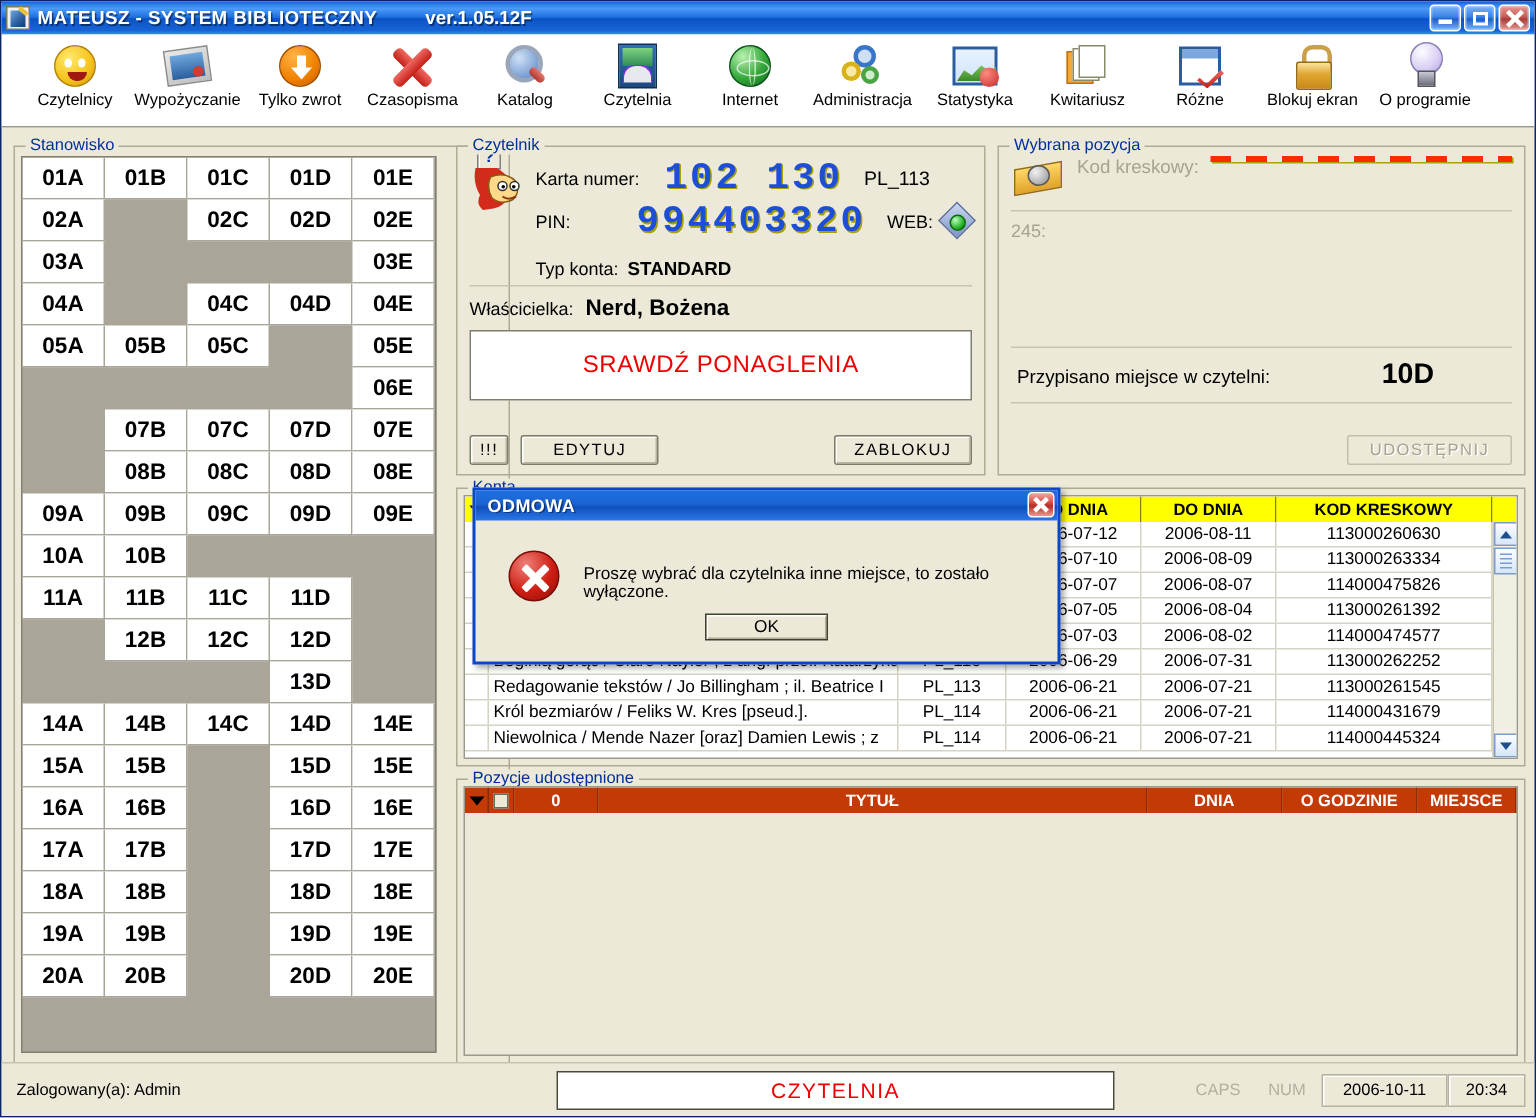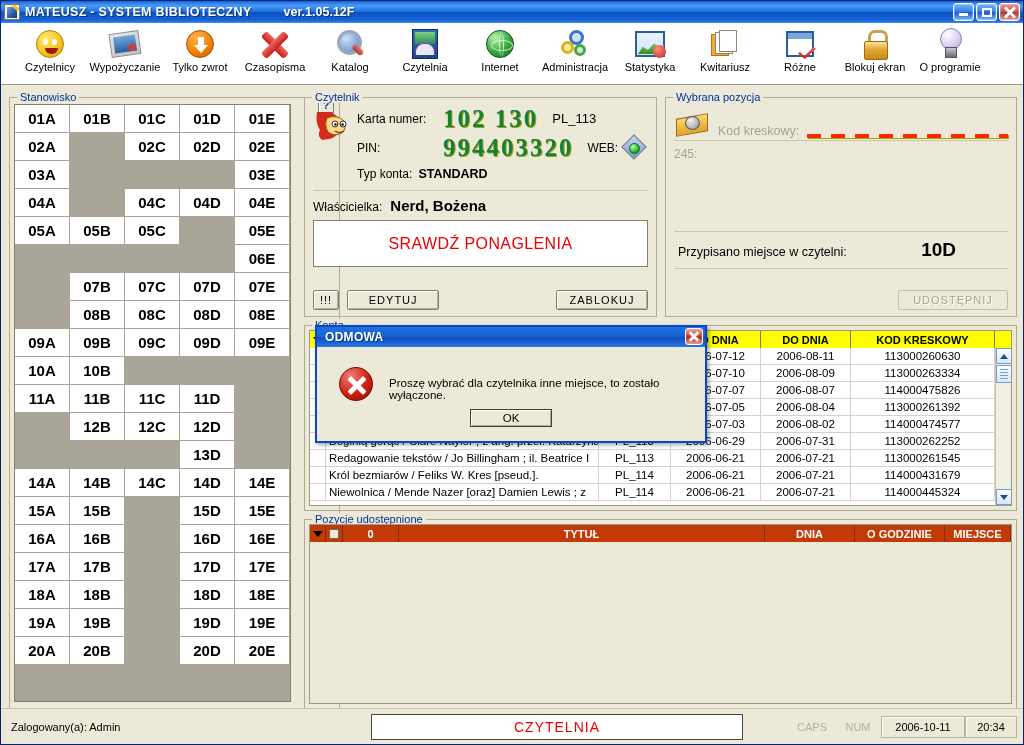--- a/index.html
+++ b/index.html
@@ -187,35 +187,35 @@
   
   #czytelnik { left:303px; top:96px; width:353px; height:220px; }
   .cz-inner { position:absolute; left:0; top:0; right:0; bottom:0; padding:6px 8px; }
   .cz-avatar {
     position:absolute; left:8px; top:8px; width:38px; height:38px;
   }
   .cz-rows { margin-left:44px; }
   .cz-row { display:flex; align-items:center; height:29px; }
   .cz-lbl { font-size:12px; color:#000; width:86px; }
   .lcd {
-    font-family:Liberation Serif, serif;
-    color:#15803d; font-weight:bold;
+    font-family:Liberation Mono, monospace;
+    color:#1d4ed8; font-weight:bold;
     letter-spacing:2px;
     text-shadow: 1px 1px 0 #a8a000;
   }
   .lcd.card { font-size:25px; }
   .lcd.pin  { font-size:25px; }
   .cz-pl { font-size:13px; color:#000; margin-left:14px; }
   .cz-web { font-size:12px; color:#000; margin-left:14px; display:flex; align-items:center; gap:4px; }
   .web-ico { width:22px;height:20px;position:relative; }
   .web-ico:before{content:"";position:absolute;left:3px;top:0;width:16px;height:16px;
     background:linear-gradient(135deg,#c9d7f0,#7f94c8);transform:rotate(45deg);border:1px solid #5d6fa0;}
   .web-ico:after{content:"";position:absolute;left:7px;top:5px;width:9px;height:9px;border-radius:50%;
     background:radial-gradient(circle at 33% 30%,#b9ffb9,#16a716 70%,#0a6a0a);border:1px solid #0a6a0a;}
-  .cz-typ { font-size:12px; display:flex; align-items:center; height:24px; }
+  .cz-typ { font-size:12px; display:flex; align-items:flex-end; height:24px; }
   .cz-typ b { font-size:12.5px; margin-left:6px; }
   .hr { height:1px; background:#c8c4b0; margin:4px 0 6px 0; }
   .cz-owner { font-size:12px; display:flex; align-items:baseline; }
   .cz-owner b { font-size:15px; margin-left:8px; }
   .cz-alertbox {
     margin-top:6px; height:47px; background:#fff; border:1px solid #7f7f6f;
     display:flex; align-items:center; justify-content:center;
   }
   .cz-alert { color:#ee0000; font-size:16px; letter-spacing:.4px; }
   .cz-btnrow { position:absolute; left:8px; right:8px; bottom:6px; display:flex; align-items:center; }
@@ -225,21 +225,21 @@
     font-size:11px; color:#000; height:20px; padding:0 10px;
     display:inline-flex; align-items:center; justify-content:center;
     font-family:"Liberation Sans", sans-serif; letter-spacing:1px;
   }
   .btn.small { padding:0 6px; }
   .btn.disabled { color:#a7a392; box-shadow:none; border-color:#c2bfae; text-shadow:1px 1px 0 #fff; }
 
   
   #wybrana { left:664px; top:96px; width:352px; height:220px; }
   .wp-inner { position:absolute; inset:0; padding:6px 8px; }
-  .wp-row1 { display:flex; align-items:flex-end; height:34px; }
+  .wp-row1 { display:flex; align-items:flex-start; height:34px; }
   .scan-ico { width:38px;height:28px;position:relative;flex:0 0 auto;margin-right:6px; }
   .scan-ico:before{content:"";position:absolute;left:2px;top:6px;width:30px;height:16px;
     background:linear-gradient(180deg,#ffd766,#e0a32a);border:1px solid #9a6a10;transform:skewY(-10deg);}
   .scan-ico:after{content:"";position:absolute;left:11px;top:6px;width:13px;height:12px;border-radius:50%;
     background:radial-gradient(circle at 35% 30%,#f2f2f2,#8f8f8f);border:1px solid #5a5a5a;}
   .wp-lbl { font-size:12.5px; color:#a7a392; }
   .barcode { flex:1; margin-left:8px; height:4px;
     background:repeating-linear-gradient(90deg,#ff2a00 0 14px,transparent 14px 24px);
     box-shadow:1px 1px 0 #b0a000;
   }

